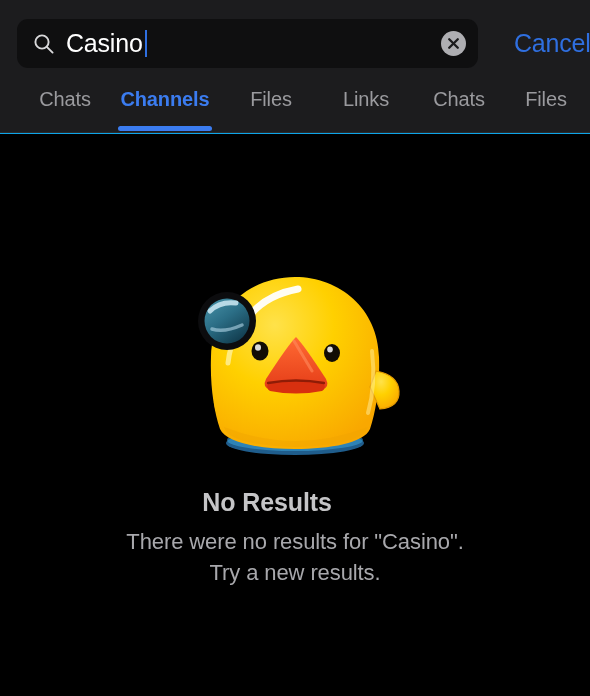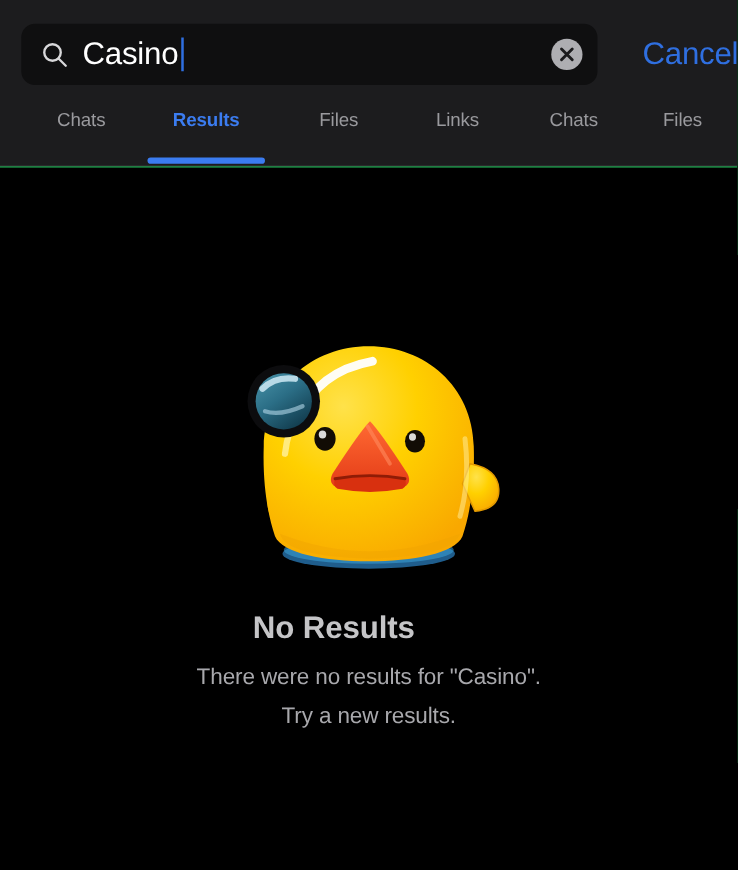--- a/index.html
+++ b/index.html
@@ -13,21 +13,21 @@
 
   body {
     font-family: "Liberation Sans", sans-serif;
     -webkit-font-smoothing: antialiased;
   }
 
   #app {
     position: relative;
     width: 590px;
     height: 696px;
-    background: #22c55e;
+    background: #0ea5e9;
     text-decoration: underline;
   }
 
   
   .header {
     position: absolute;
     top: 0; left: 0;
     width: 590px;
     height: 133px;
     background: #1c1c1e;
@@ -130,21 +130,21 @@
     position: absolute;
     top: 0;
     height: 51px;
     display: flex;
     flex-direction: column;
     align-items: center;
     cursor: pointer;
   }
 
   .tab-label {
-    font-size: 15px;
+    font-size: 20px;
     line-height: 1;
     letter-spacing: -0.1px;
     color: #9a9a9e;
     padding-top: 7px;
     white-space: nowrap;
   }
 
   .tab.active .tab-label { color: #3b7cf0; font-weight: bold; }
 
   .tab-underline {
@@ -185,21 +185,21 @@
     font-weight: bold;
     letter-spacing: -0.1px;
   }
 
   .no-results-sub {
     position: absolute;
     top: 392px; left: 0;
     width: 590px;
     text-align: center;
     color: #a8a8ac;
-    font-size: 18px;
+    font-size: 22px;
     line-height: 31px;
     letter-spacing: -0.1px;
   }
 </style>
 </head>
 <body>
 
 <div id="app">
 
   <div class="header">
@@ -228,21 +228,21 @@
       <button class="cancel-btn">Cancel</button>
     </div>
 
     <div class="tabs">
 
       <div class="tab" style="left:26px;width:78px;">
         <span class="tab-label">Chats</span>
       </div>
 
       <div class="tab active" style="left:113px;width:104px;">
-        <span class="tab-label">Results</span>
+        <span class="tab-label">Channels</span>
       </div>
 
       <div class="tab" style="left:237px;width:68px;">
         <span class="tab-label">Files</span>
       </div>
 
       <div class="tab" style="left:326px;width:80px;">
         <span class="tab-label">Links</span>
       </div>
 

